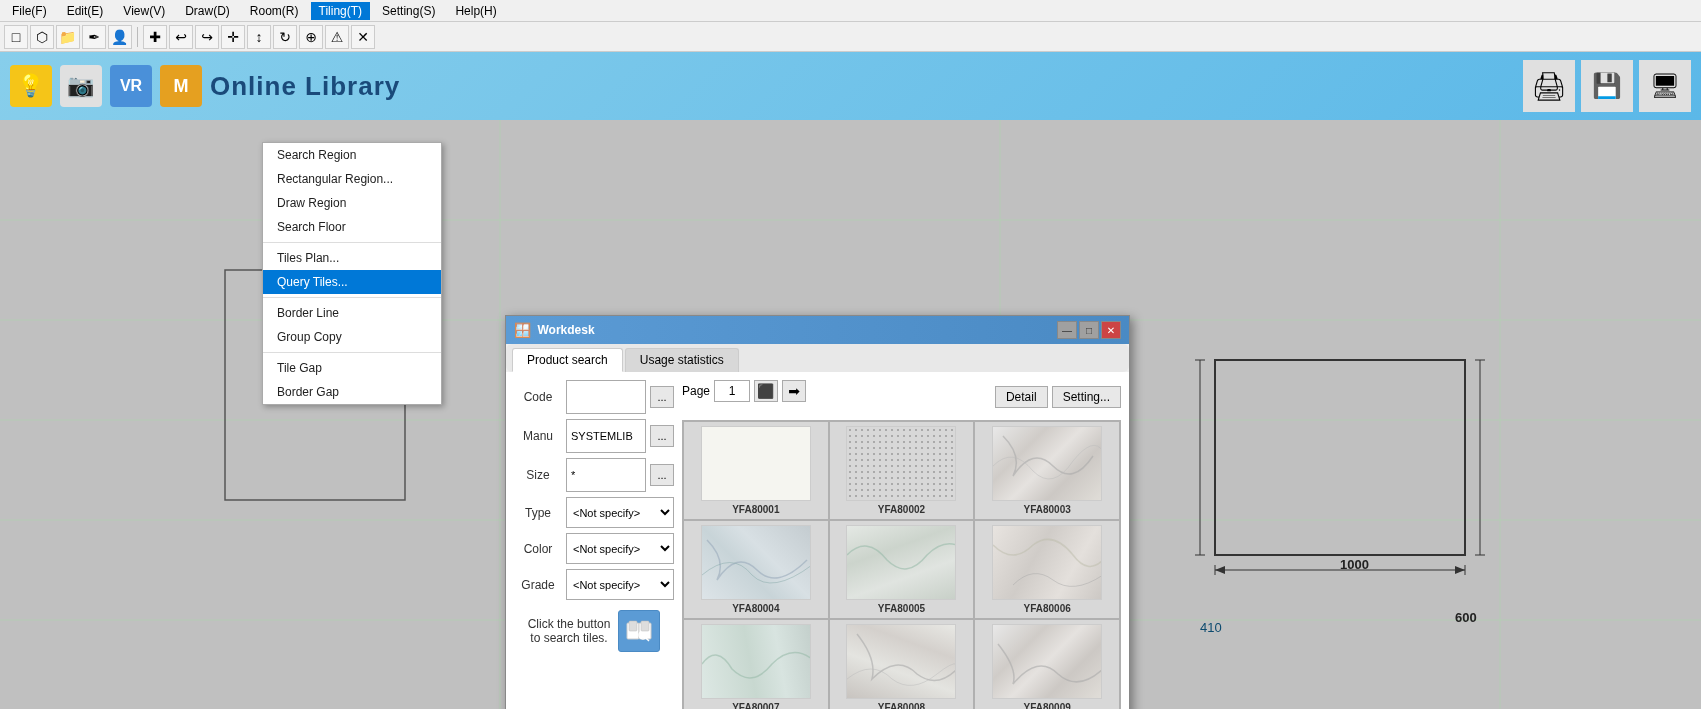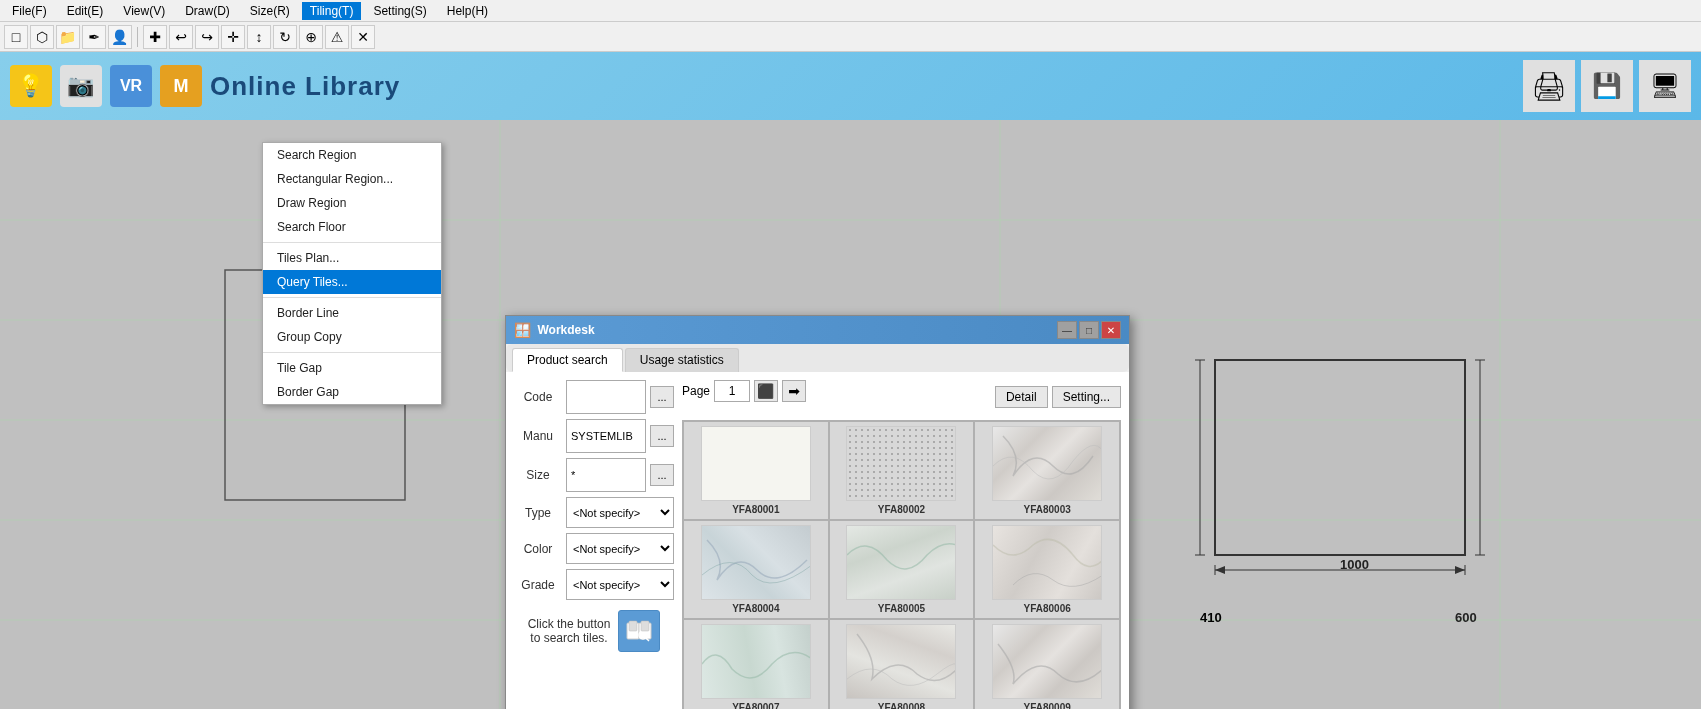--- a/index.html
+++ b/index.html
@@ -236,22 +236,22 @@
     .tile-speckled { background: radial-gradient(circle at 30% 40%, #c8c8c8 1px, transparent 2px), radial-gradient(circle at 70% 20%, #b0b0b0 1px, transparent 2px), radial-gradient(circle at 50% 70%, #c0c0c0 1px, transparent 2px), #e8e8e8; }
 
     
     .dim-label-1000 {
       position: absolute;
       top: 437px; left: 1340px;
       font-size: 13px; font-weight: bold; color: #222;
     }
     .dim-label-410 {
       position: absolute;
-      top: 490px; left: 1200px;
-      font-size: 13px; font-weight: bold; color: #000000;
+      top: 500px; left: 1200px;
+      font-size: 13px; font-weight: normal; color: #0c4a6e;
     }
     .dim-label-600 {
       position: absolute;
       top: 490px; left: 1455px;
       font-size: 13px; font-weight: bold; color: #222;
     }
 
     .top-section {
       display: flex;
       flex-direction: column;
@@ -260,21 +260,21 @@
 </head>
 <body>
 
 <div class="top-section">
 
   <div class="menu-bar">
     <span class="menu-item">File(F)</span>
     <span class="menu-item">Edit(E)</span>
     <span class="menu-item">View(V)</span>
     <span class="menu-item">Draw(D)</span>
-    <span class="menu-item">Size(R)</span>
+    <span class="menu-item">Room(R)</span>
     <span class="menu-item" style="background:#0078d7;color:white;">Tiling(T)</span>
     <span class="menu-item">Setting(S)</span>
     <span class="menu-item">Help(H)</span>
   </div>
 
   <div class="toolbar">
     <div class="toolbar-btn">□</div>
     <div class="toolbar-btn">⬡</div>
     <div class="toolbar-btn">📁</div>
     <div class="toolbar-btn">✒</div>

